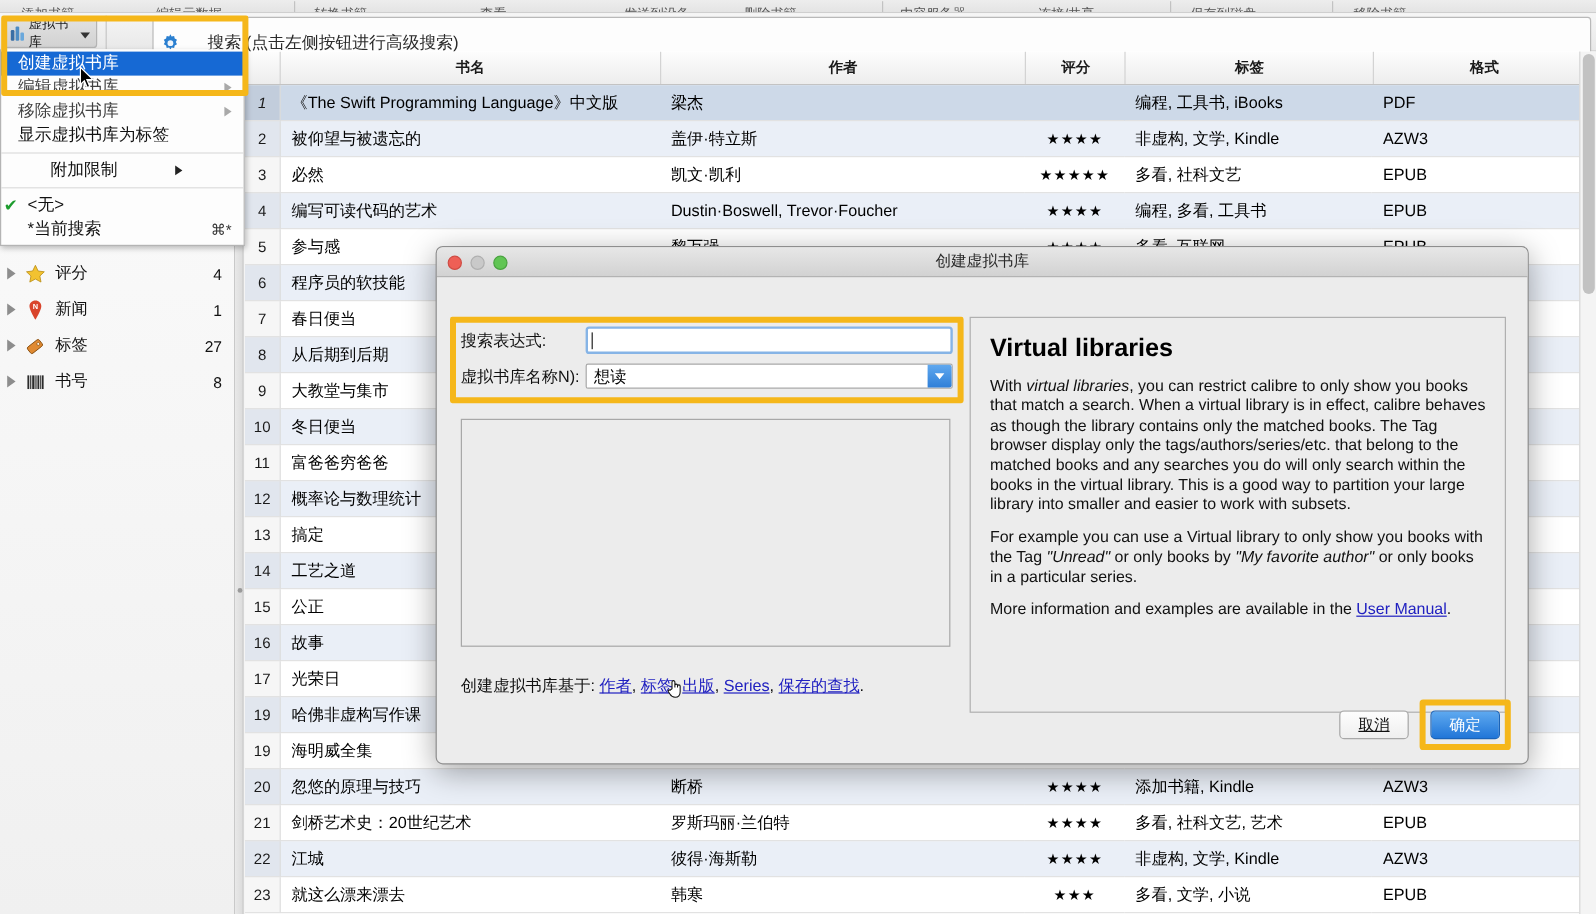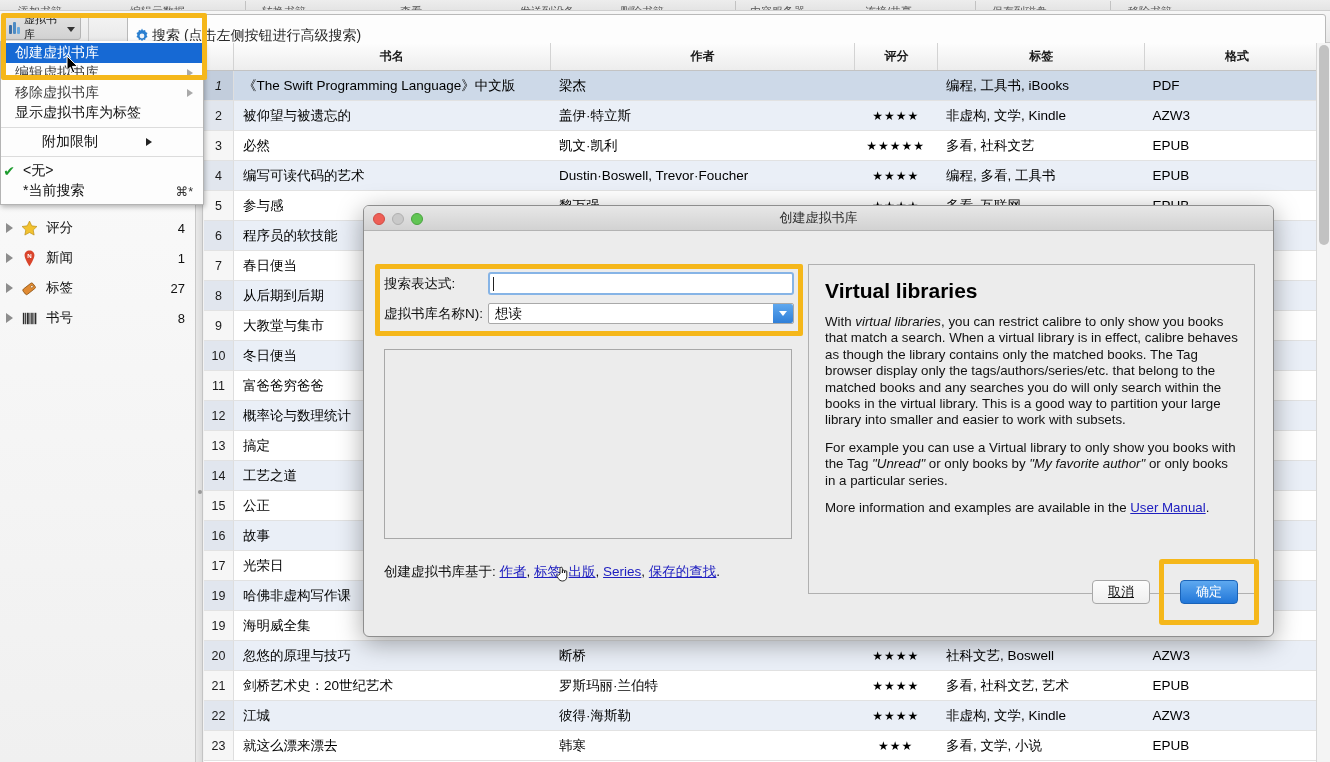--- a/index.html
+++ b/index.html
@@ -49,21 +49,21 @@
     position: absolute; bottom: 0; width: 3px; border-radius: 1px;
   }
   .caret-down {
     width: 0; height: 0; border-left: 4px solid transparent;
     border-right: 4px solid transparent; border-top: 5px solid #333;
     margin-top: 5px;
   }
   .search-wrap {
     position: absolute; left: 127px; top: 3px; right: 4px; height: 44px;
     background: #fdfdfd; border: 1px solid #b9b9b9; border-radius: 3px;
-    display: flex; align-items: center; padding: 16px 6px; gap: 2px;
+    display: flex; align-items: center; padding: 16px 6px; gap: 23px;
   }
   .gear-icon { flex: none; width: 16px; height: 16px; }
   .search-text { font-size: 14px; color: #2a2a2a; white-space: nowrap; }
 
   
   .tb-divider {
     position: absolute; left: 88px; top: 2px; width: 1px; height: 28px;
     background: #c6c6c6;
   }
 
@@ -264,21 +264,21 @@
     display: flex; align-items: center; gap: 9px;
   }
   .btn {
     height: 24px; min-width: 58px; border-radius: 4px;
     display: flex; align-items: center; justify-content: center;
     font-size: 13px; padding: 0 12px;
   }
   .btn-cancel { background: linear-gradient(#fdfdfd,#efefef); border: 1px solid #a8a8a8; color: #111; text-decoration: underline; }
   .btn-ok { background: linear-gradient(#5ea9f0,#2176d8); border: 1px solid #1a63b8; color: #fff; }
   .ok-hl {
-    border: 5px solid #f5b71a; border-radius: 3px; padding: 16px;
+    border: 5px solid #f5b71a; border-radius: 3px; padding: 4px;
     display: flex; align-items: center; justify-content: center;
   }
 
   .link-cursor { position: absolute; width: 13px; height: 17px; }
 </style>
 </head>
 <body>
 
 <div id="root">
 
@@ -551,21 +551,21 @@
           <div class="cell c-rating"></div>
           <div class="cell c-tags"></div>
           <div class="cell c-format"></div>
           <div class="cell c-extra"></div>
         </div>
         <div class="row even">
           <div class="cell c-idx">20</div>
           <div class="cell c-title">忽悠的原理与技巧</div>
           <div class="cell c-author">断桥</div>
           <div class="cell c-rating">★★★★</div>
-          <div class="cell c-tags">社科文艺, Boswell</div>
+          <div class="cell c-tags">添加书籍, Kindle</div>
           <div class="cell c-format">AZW3</div>
           <div class="cell c-extra"></div>
         </div>
         <div class="row odd">
           <div class="cell c-idx">21</div>
           <div class="cell c-title">剑桥艺术史：20世纪艺术</div>
           <div class="cell c-author">罗斯玛丽·兰伯特</div>
           <div class="cell c-rating">★★★★</div>
           <div class="cell c-tags">多看, 社科文艺, 艺术</div>
           <div class="cell c-format">EPUB</div>

